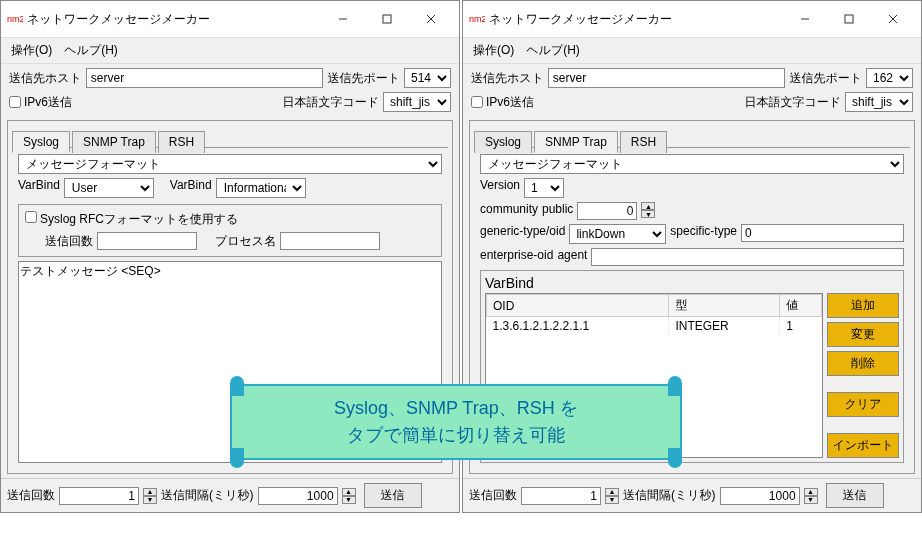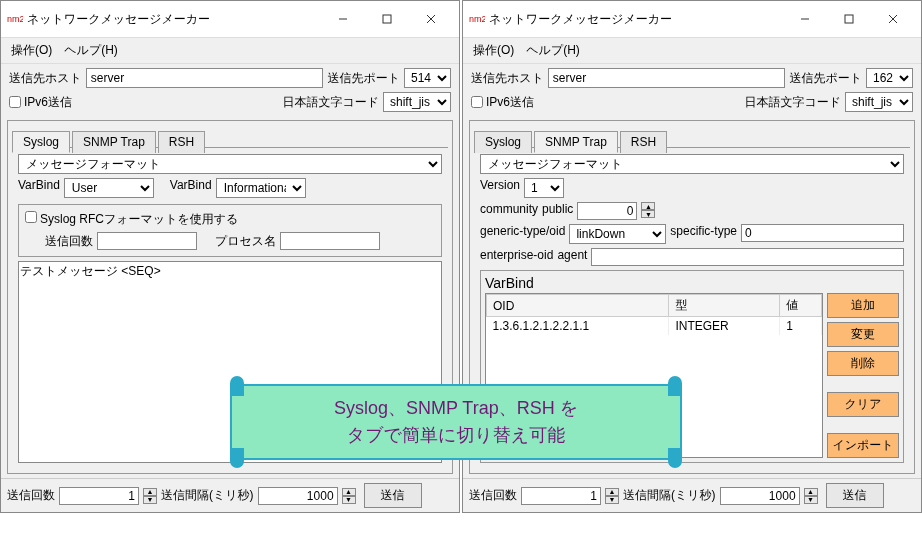--- a/index.html
+++ b/index.html
@@ -41,37 +41,37 @@
 .fieldset .frow input[type=text] { width: 100px; border: 1px solid #888; padding: 1px 3px; font-size: 12px; background: #fff; }
 textarea.msg { flex: 1; border: 1px solid #888; padding: 1px; font-size: 12px; resize: none; background: #fff; font-family: inherit; min-height: 180px; }
 .varbind-area { border: 1px solid #999; padding: 4px; flex: 1; display: flex; flex-direction: column; }
 .varbind-title { font-size: 14px; padding-bottom: 2px; }
 .vb-inner { display: flex; gap: 4px; flex: 1; }
 .vb-table { flex: 1; border: 1px solid #888; background: #fff; font-size: 12px; }
 .vb-table table { width: 100%; border-collapse: collapse; }
 .vb-table th { text-align: left; padding: 2px 6px; border: 1px solid #ccc; background: #f5f5f5; font-weight: normal; }
 .vb-table td { padding: 2px 6px; border-right: 1px solid #eee; }
 .vb-btns { display: flex; flex-direction: column; gap: 4px; width: 72px; }
-.vb-btns button { padding: 3px 4px; border: 1px solid #888; background: #fdba74; cursor: pointer; font-size: 12px; }
+.vb-btns button { padding: 3px 4px; border: 1px solid #888; background: #eab308; cursor: pointer; font-size: 12px; }
 .vb-btns .gap { height: 8px; }
 .bottom { display: flex; align-items: center; padding: 4px 6px; gap: 4px; border-top: 1px solid #ccc; }
 .bottom .lbl { white-space: nowrap; }
 .bottom input[type=text] { border: 1px solid #888; padding: 1px 3px; font-size: 12px; background: #fff; width: 80px; text-align: right; }
 .spinner { display: inline-flex; flex-direction: column; }
 .spinner .sp { width: 14px; height: 8px; border: 1px solid #888; background: #e8e8e8; font-size: 7px; display: flex; align-items: center; justify-content: center; cursor: pointer; line-height: 1; }
 .bottom button.send { padding: 3px 16px; border: 1px solid #888; background: #e8e8e8; cursor: pointer; font-size: 12px; margin-left: 4px; }
 .snmp-grid { display: flex; flex-direction: column; gap: 4px; }
 .snmp-row { display: flex; align-items: flex-start; gap: 4px; }
 .snmp-row .lbl { white-space: nowrap; }
 .snmp-row input[type=text] { border: 1px solid #888; padding: 1px 3px; font-size: 12px; background: #fff; }
 .snmp-row select { border: 1px solid #888; padding: 1px 2px; font-size: 12px; background: #fff; }
 input[type=checkbox] { width: 12px; height: 12px; }
 
 
-.callout { position: absolute; left: 230px; top: 384px; width: 452px; height: 76px; background: #8ee9c0; border: 2px solid #2aa9c9; border-radius: 1px; display: flex; align-items: center; justify-content: center; text-align: center; color: #701a75; font-size: 18px; line-height: 1.5; padding: 6px 30px; }
+.callout { position: absolute; left: 230px; top: 384px; width: 452px; height: 76px; background: #8ee9c0; border: 2px solid #2aa9c9; border-radius: 1px; display: flex; align-items: center; justify-content: center; text-align: center; color: #0369a1; font-size: 18px; line-height: 1.5; padding: 6px 30px; }
 .callout::before, .callout::after { content: ""; position: absolute; width: 14px; height: 20px; background: #2aa9c9; border-radius: 0 0 7px 7px; }
 .callout::before { left: -2px; top: -10px; border-radius: 7px 7px 0 0; }
 .callout::after { left: -2px; bottom: -10px; }
 .callout .scroll-r1, .callout .scroll-r2 { position: absolute; right: -2px; width: 14px; height: 20px; background: #2aa9c9; }
 .callout .scroll-r1 { top: -10px; border-radius: 7px 7px 0 0; }
 .callout .scroll-r2 { bottom: -10px; border-radius: 0 0 7px 7px; }
 </style>
 </head>
 <body>
 

